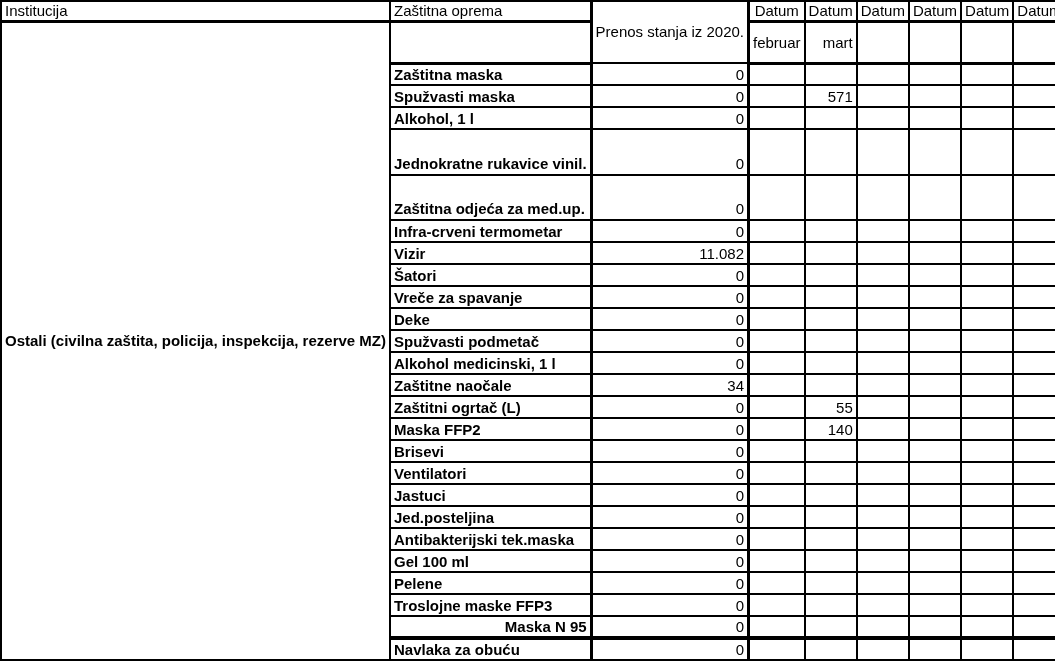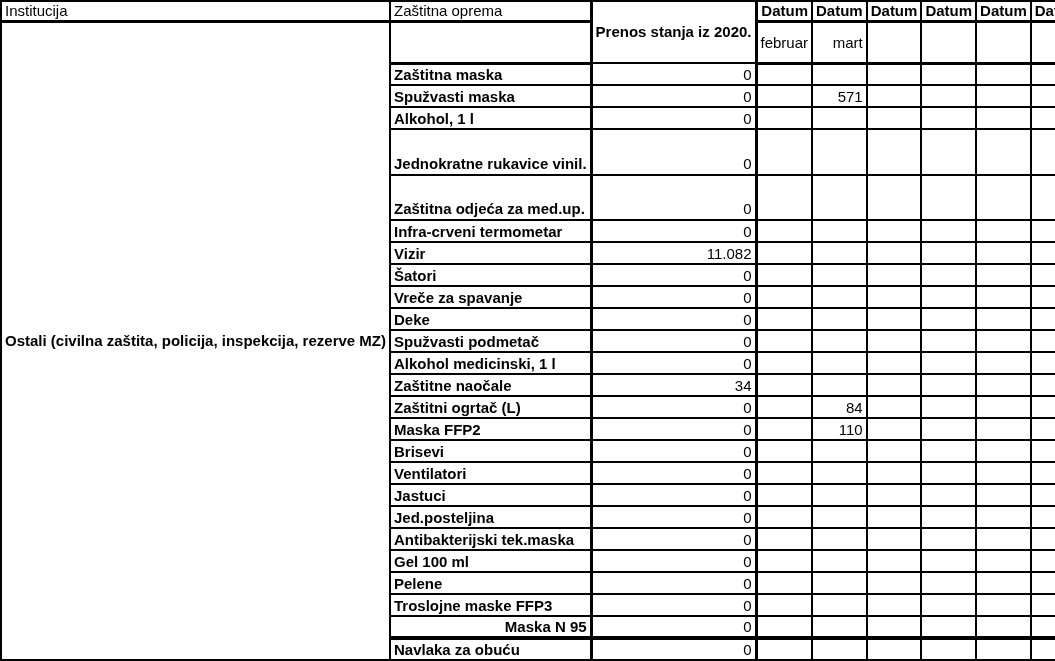--- a/index.html
+++ b/index.html
@@ -20,23 +20,23 @@
   table.sheet td {
     border: 2px solid #000;
     padding: 0 3px;
     overflow: hidden;
     white-space: nowrap;
     vertical-align: middle;
     background: #fff;
   }
   
   td.hdr       { text-align: left; font-weight: 400; padding-left: 3px; }
-  td.prenos-h  { font-weight: 700; text-align: center; vertical-align: middle;
+  td.prenos-h  { font-weight: 400; text-align: center; vertical-align: middle;
                  white-space: normal; line-height: 1.28; padding: 0 1px; }
-  td.datum-h   { text-align: right; font-weight: 700; }
+  td.datum-h   { text-align: center; font-weight: 400; }
   td.sub       { text-align: right; vertical-align: bottom; padding: 0 2px 2px 3px; font-weight: 400; }
   
   td.inst {
     border: none;
     border-right: 3px solid #000;
     font-weight: 700;
     text-align: center;
     vertical-align: middle;
     white-space: normal;
     line-height: 1.5;
@@ -217,31 +217,31 @@
           <td class="num"></td>
           <td class="num"></td>
           <td class="num"></td>
           <td class="num"></td>
           <td class="num"></td>
         </tr>
         <tr style="height: 22px;">
           <td class="item br3">Zaštitni ogrtač (L)</td>
           <td class="num br3">0</td>
           <td class="num"></td>
-          <td class="num">84</td>
+          <td class="num">55</td>
           <td class="num"></td>
           <td class="num"></td>
           <td class="num"></td>
           <td class="num"></td>
         </tr>
         <tr style="height: 22px;">
           <td class="item br3">Maska FFP2</td>
           <td class="num br3">0</td>
           <td class="num"></td>
-          <td class="num">110</td>
+          <td class="num">140</td>
           <td class="num"></td>
           <td class="num"></td>
           <td class="num"></td>
           <td class="num"></td>
         </tr>
         <tr style="height: 22px;">
           <td class="item br3">Brisevi</td>
           <td class="num br3">0</td>
           <td class="num"></td>
           <td class="num"></td>

